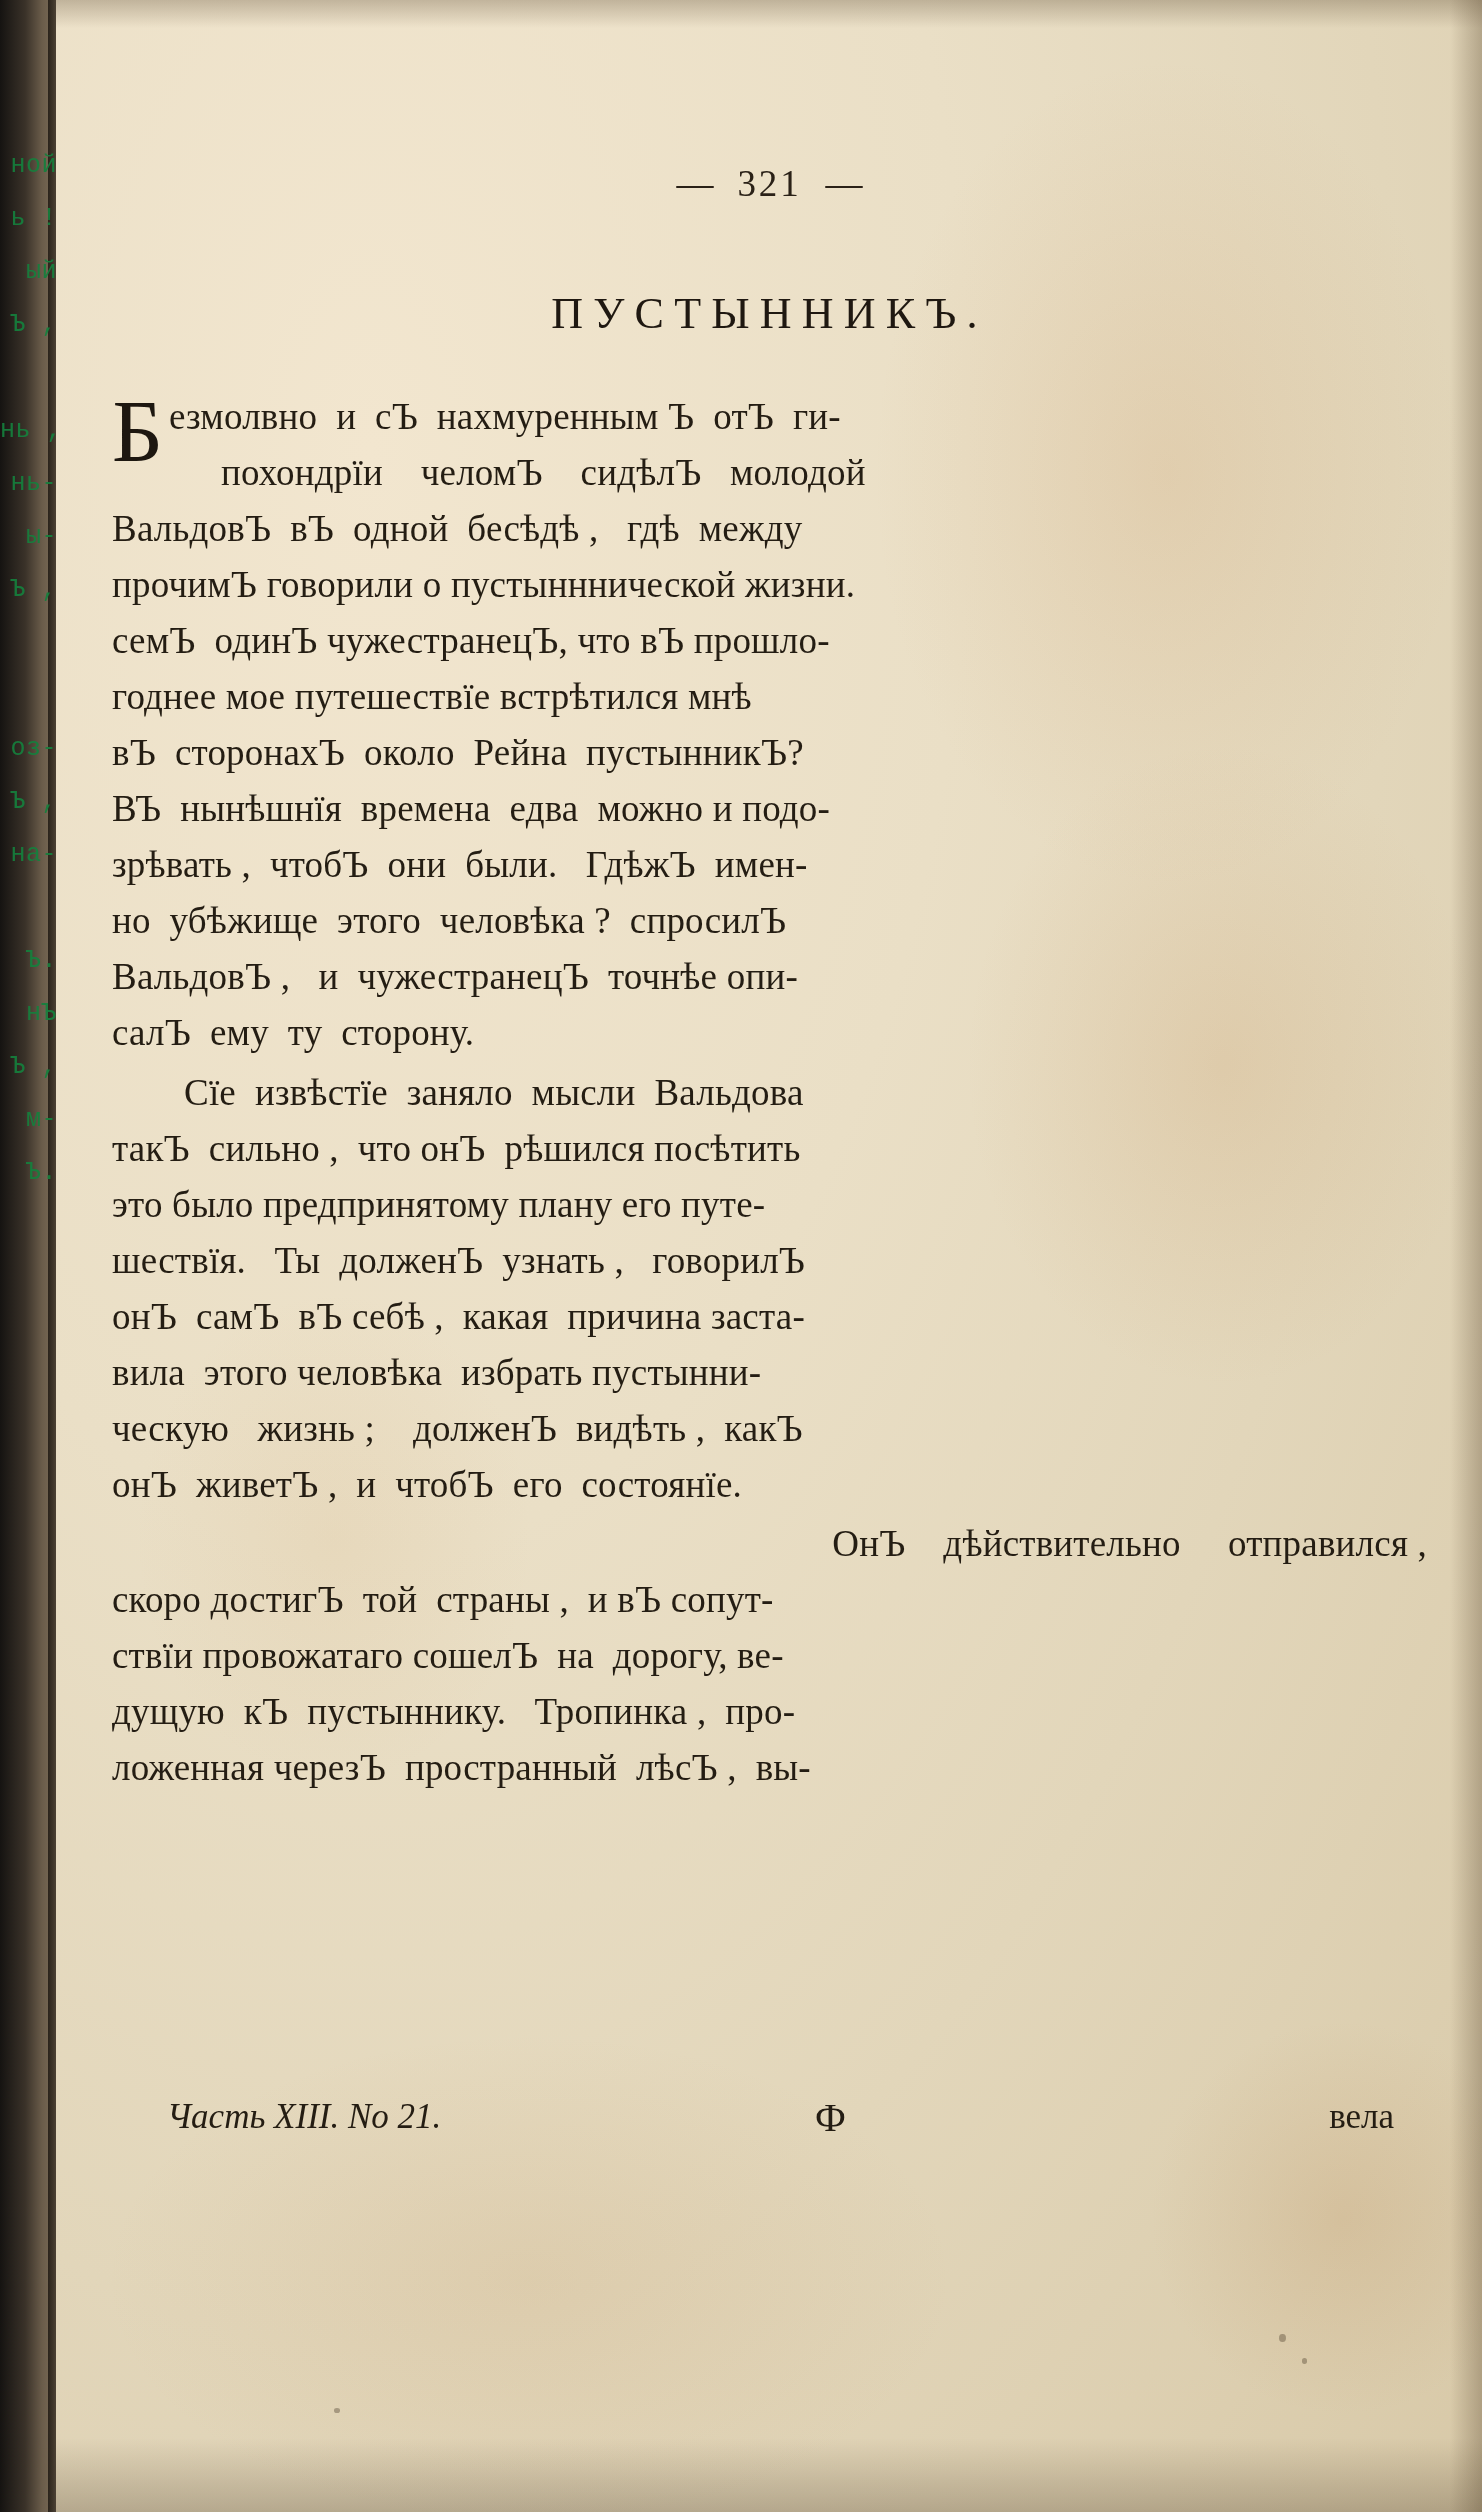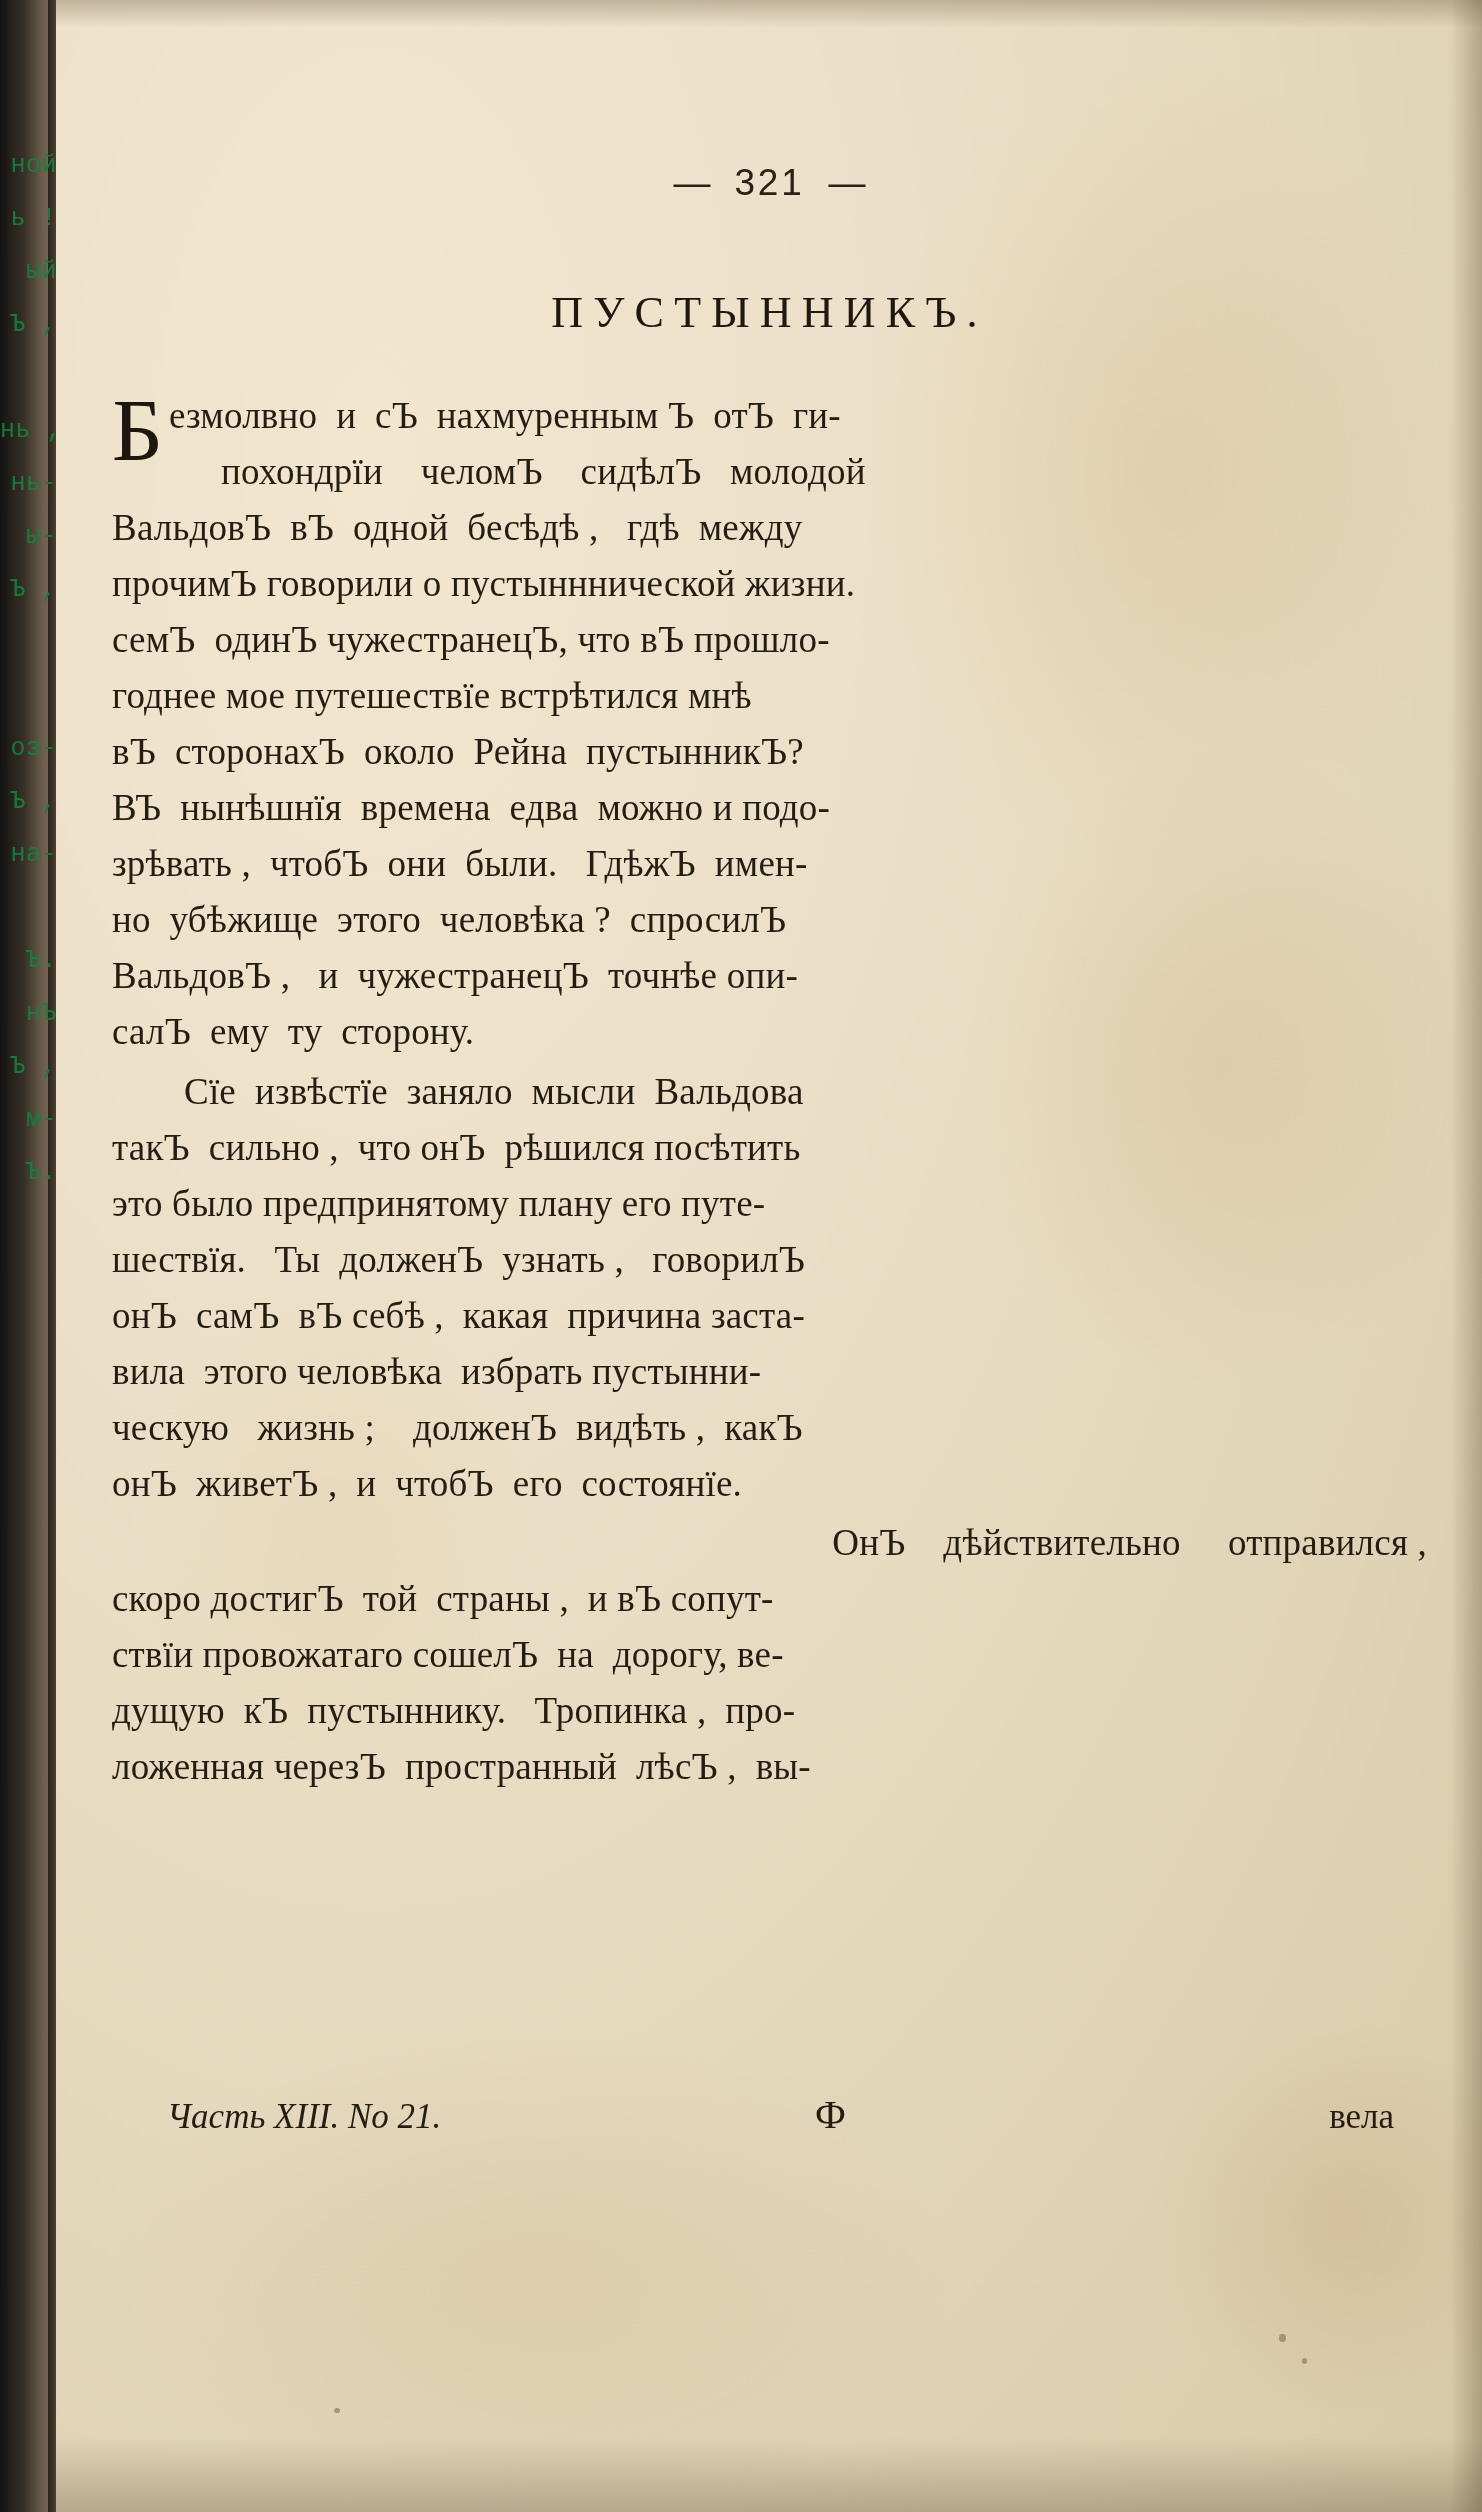--- a/index.html
+++ b/index.html
@@ -95,21 +95,21 @@
     width: 1315px;
     color: #231c12;
   }
 
   .folio {
     text-align: center;
     font-size: 37px;
     letter-spacing: 2.8px;
     margin-top: 162px;
     color: #2a2117;
-    font-family: Liberation Sans, sans-serif;
+    font-family: Liberation Serif, serif;
   }
   .folio .dash { letter-spacing: 0; padding: 0 24px; }
 
   .title {
     text-align: center;
     font-size: 44px;
     letter-spacing: 10.2px;
     margin-top: 83px;
     color: #1f1811;
     font-family: "Liberation Serif", serif;
@@ -147,21 +147,21 @@
 
   .footline {
     position: absolute;
     left: 111px;
     top: 2097px;
     width: 1260px;
     font-size: 35px;
     color: #241d13;
     display: flex;
     justify-content: flex-start;
-    align-items: flex-end;
+    align-items: center;
   }
   .footline .sig-part { font-style: italic; }
   .footline .catch {
     position: absolute;
     right: 33px;
     font-style: normal;
   }
   .footline .signature-letter {
     position: absolute;
     left: 648px;

